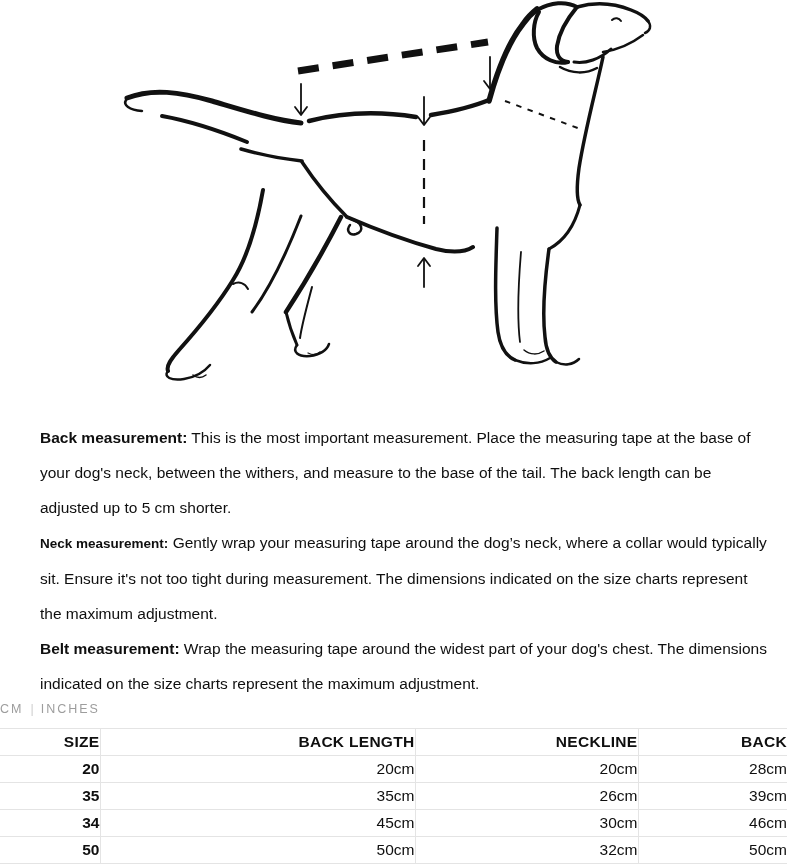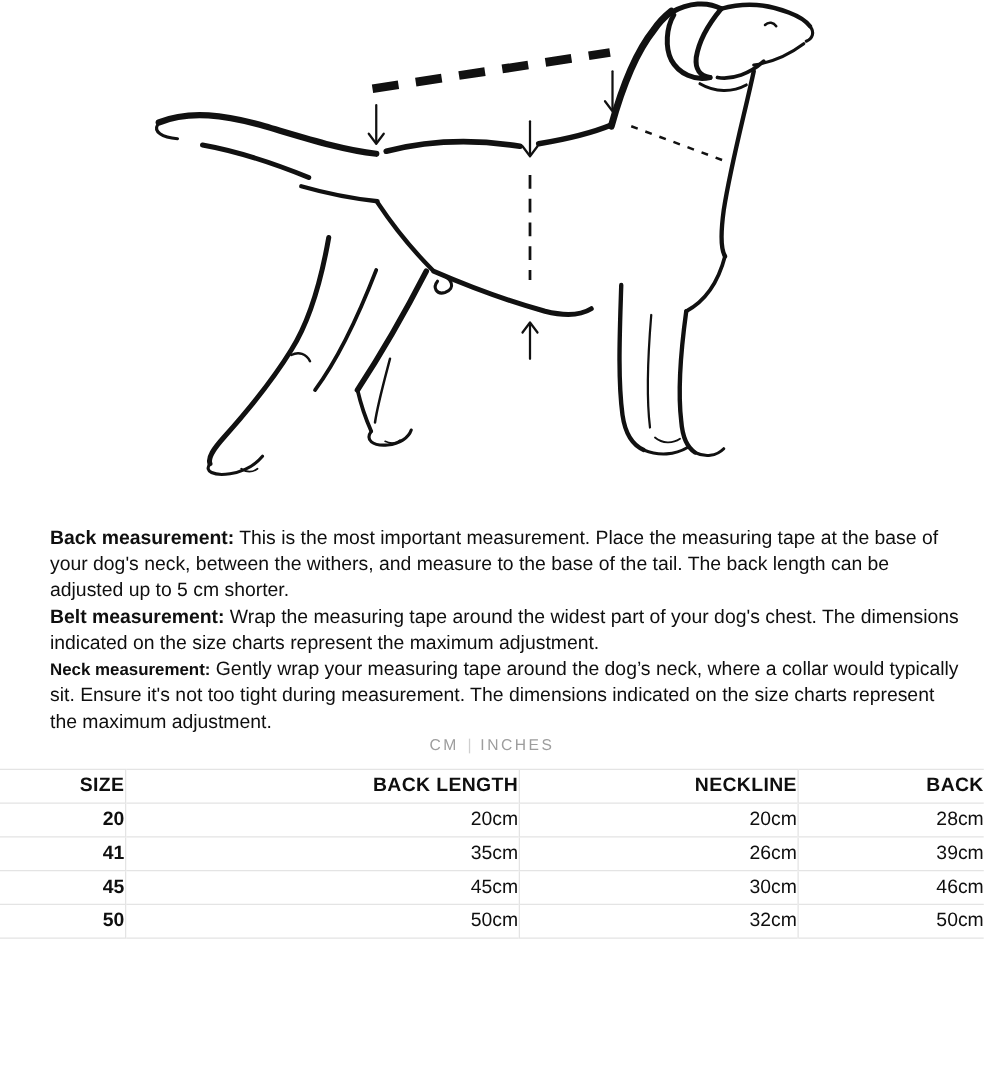--- a/index.html
+++ b/index.html
@@ -6,29 +6,29 @@
   body {
     width:787px; height:867px; overflow:hidden;
     background:#ffffff; color:#111;
     font-family:"Liberation Sans", sans-serif;
   }
   .figure-wrap { width:787px; height:405px; }
   .figure-wrap svg { display:block; }
 
   .instructions {
     padding:15px 14px 0 40px;
-    font-size:15.5px; line-height:21px; color:#0f0f0f;
+    font-size:15.5px; line-height:35px; color:#0f0f0f;
   }
   .instr { margin:0; }
   .instr strong { font-weight:bold; }
   .instr-neck strong { font-size:13.5px; }
 
   .units {
     margin-top:1px; height:20px;
-    text-align:center;
+    text-align:left;
     font-size:12.5px; letter-spacing:2px;
     color:#9d9d9d;
   }
   .unit { cursor:pointer; }
   .unit-sep { color:#cfcfcf; margin:0 7px; letter-spacing:0; }
 
   table.size-table {
     width:100%; border-collapse:collapse;
     margin-top:6px;
     font-size:15.5px; color:#0f0f0f;
@@ -127,27 +127,27 @@
       <path d="M505,101 L583,130" stroke-width="2" stroke-dasharray="5.5 6.5" stroke-linecap="butt"></path>
     </g>
   </svg>
 </div>
 
 <div class="instructions">
   <p class="instr instr-back">
     <strong>Back measurement:</strong>
     <span>This is the most important measurement. Place the measuring tape at the base of your dog's neck, between the withers, and measure to the base of the tail. The back length can be adjusted up to 5 cm shorter.</span>
   </p>
+  <p class="instr instr-neck">
+    <strong>Neck measurement:</strong>
+    <span>Gently wrap your measuring tape around the dog’s neck, where a collar would typically sit. Ensure it's not too tight during measurement. The dimensions indicated on the size charts represent the maximum adjustment.</span>
+  </p>
   <p class="instr instr-belt">
     <strong>Belt measurement:</strong>
     <span>Wrap the measuring tape around the widest part of your dog's chest. The dimensions indicated on the size charts represent the maximum adjustment.</span>
-  </p>
-  <p class="instr instr-neck">
-    <strong>Neck measurement:</strong>
-    <span>Gently wrap your measuring tape around the dog’s neck, where a collar would typically sit. Ensure it's not too tight during measurement. The dimensions indicated on the size charts represent the maximum adjustment.</span>
   </p>
 </div>
 
 <div class="units">
   <span class="unit">CM</span><span class="unit-sep">|</span><span class="unit">INCHES</span>
 </div>
 
 <table class="size-table">
   <colgroup>
       <col style="width:100px">
@@ -164,27 +164,27 @@
     </tr>
   </thead>
   <tbody>
     <tr>
       <td class="col-size">20</td>
       <td>20cm</td>
       <td>20cm</td>
       <td>28cm</td>
     </tr>
     <tr>
-      <td class="col-size">41</td>
+      <td class="col-size">35</td>
       <td>35cm</td>
       <td>26cm</td>
       <td>39cm</td>
     </tr>
     <tr>
-      <td class="col-size">45</td>
+      <td class="col-size">34</td>
       <td>45cm</td>
       <td>30cm</td>
       <td>46cm</td>
     </tr>
     <tr>
       <td class="col-size">50</td>
       <td>50cm</td>
       <td>32cm</td>
       <td>50cm</td>
     </tr>

